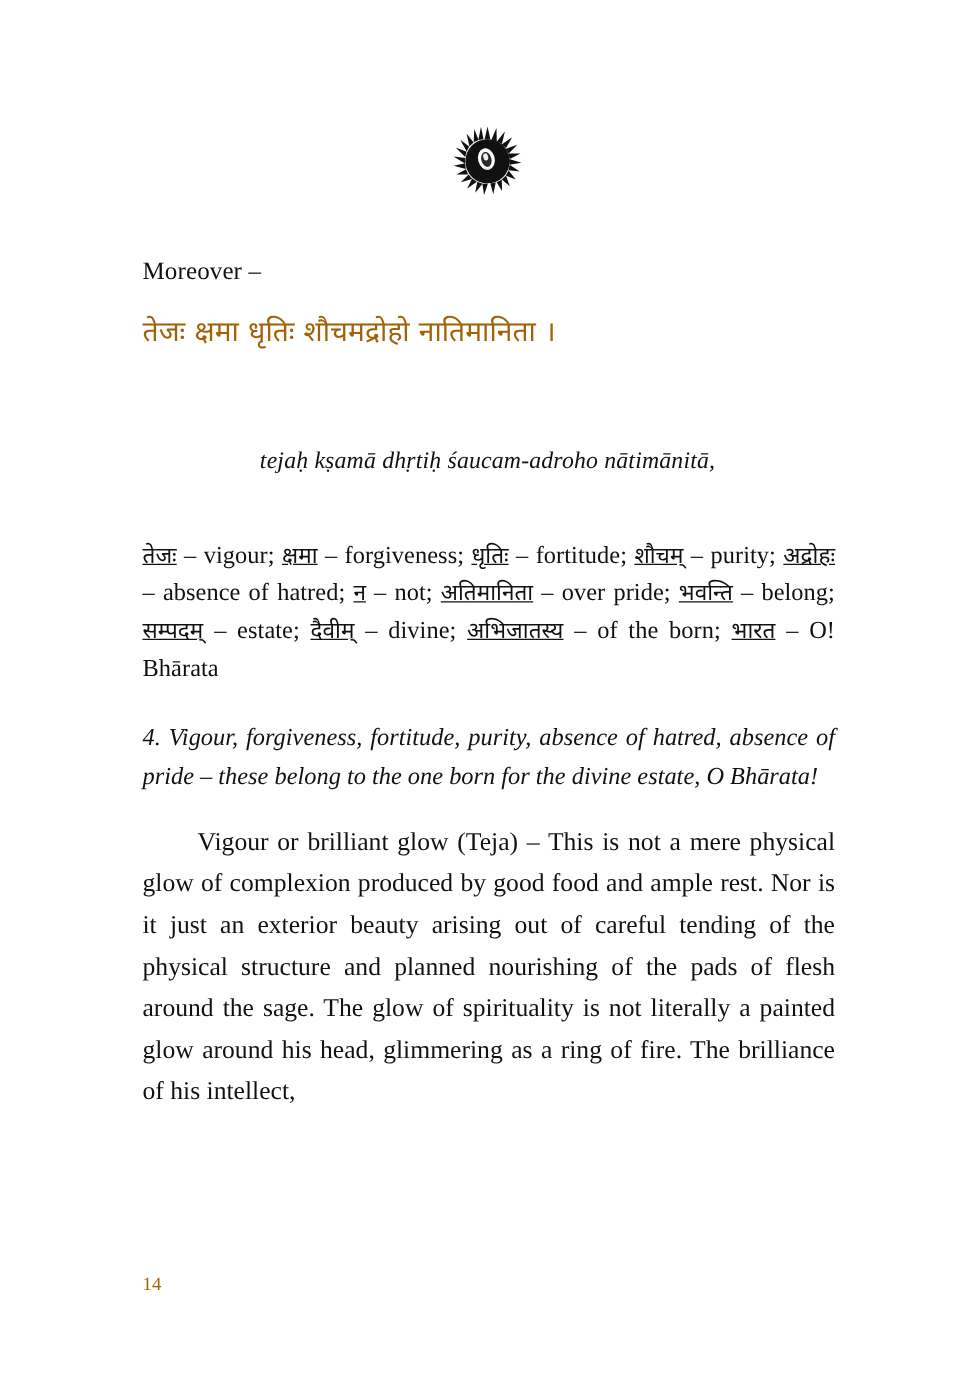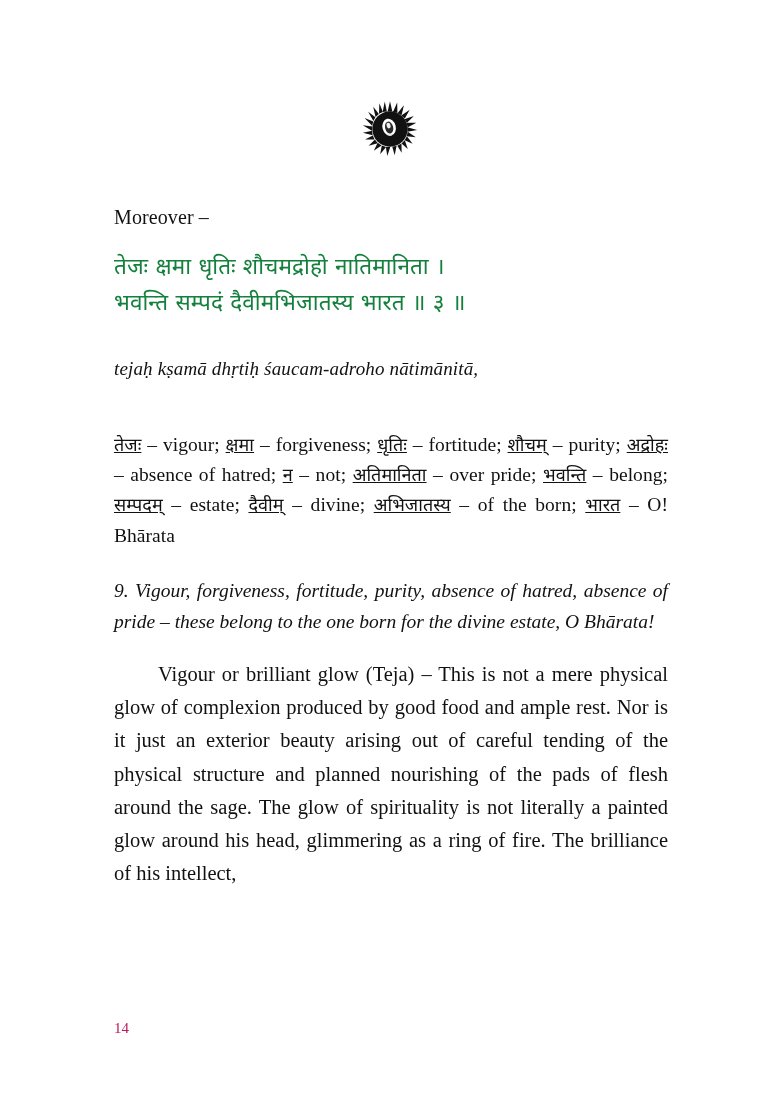--- a/index.html
+++ b/index.html
@@ -58,35 +58,36 @@
   
   .verse {
     position: absolute;
     left: 0;
     top: 216px;
     width: 552px;
     font-family: "DejaVu Sans", "Liberation Sans", sans-serif;
     font-size: 22.5px;
     line-height: 1.62;
     font-weight: 500;
-    color: #15803d;
+    color: #a16207;
     letter-spacing: 0.1px;
   }
   .verse div { white-space: nowrap; }
 
   
   .translit {
     position: absolute;
     left: 0;
     top: 322px;
     width: 552px;
     font-style: italic;
     font-size: 19px;
     line-height: 1.62;
     letter-spacing: 0.15px;
+    text-align: center;
   }
 
   
   .glossary {
     position: absolute;
     left: 0;
     top: 398px;
     width: 554px;
     font-size: 19.5px;
     line-height: 1.55;
@@ -132,21 +133,21 @@
     text-indent: 44px;
   }
   .body-text p:last-child { margin-bottom: 0; }
 
   
   .folio {
     position: absolute;
     left: 114px;
     top: 988px;
     font-size: 15px;
-    color: #be185d;
+    color: #a16207;
   }
 </style>
 </head>
 <body>
 
 <div class="page">
   <div class="content">
 
     <div class="ornament-wrap">
       <span class="ornament">
@@ -190,30 +191,29 @@
             <path d="M44 57 Q50 63 56 57 Q50 67 44 57 Z" fill="#d8d8d8"></path>
           </g>
         </svg>
       </span>
     </div>
 
     <div class="intro-line">Moreover –</div>
 
     <div class="verse">
       <div>तेजः क्षमा धृतिः शौचमद्रोहो नातिमानिता ।</div>
-      <div>भवन्ति सम्पदं दैवीमभिजातस्य भारत ॥ ३ ॥</div>
     </div>
 
     <div class="translit">
       <div>tejaḥ kṣamā dhṛtiḥ śaucam-adroho nātimānitā,</div>
     </div>
 
     <div class="glossary"><span class="dev">तेजः</span><span> – vigour; </span><span class="dev">क्षमा</span><span> – forgiveness; </span><span class="dev">धृतिः</span><span> – fortitude; </span><span class="dev">शौचम्</span><span> – purity; </span><span class="dev">अद्रोहः</span><span> – absence of hatred; </span><span class="dev">न</span><span> – not; </span><span class="dev">अतिमानिता</span><span> – over pride; </span><span class="dev">भवन्ति</span><span> – belong; </span><span class="dev">सम्पदम्</span><span> – estate; </span><span class="dev">दैवीम्</span><span> – divine; </span><span class="dev">अभिजातस्य</span><span> – of the born; </span><span class="dev">भारत</span><span> – O! Bhārata</span></div>
 
-    <div class="translation">9. Vigour, forgiveness, fortitude, purity, absence of hatred, absence of pride – these belong to the one born for the divine estate, O Bhārata!</div>
+    <div class="translation">4. Vigour, forgiveness, fortitude, purity, absence of hatred, absence of pride – these belong to the one born for the divine estate, O Bhārata!</div>
 
     <div class="body-text">
         <p class="indented">Vigour or brilliant glow (Teja) – This is not a mere physical glow of complexion produced by good food and ample rest. Nor is it just an exterior beauty arising out of careful tending of the physical structure and planned nourishing of the pads of flesh around the sage. The glow of spirituality is not literally a painted glow around his head, glimmering as a ring of fire. The brilliance of his intellect,</p>
       </div>
 
   </div>
 
   <div class="folio">14</div>
 </div>
 

